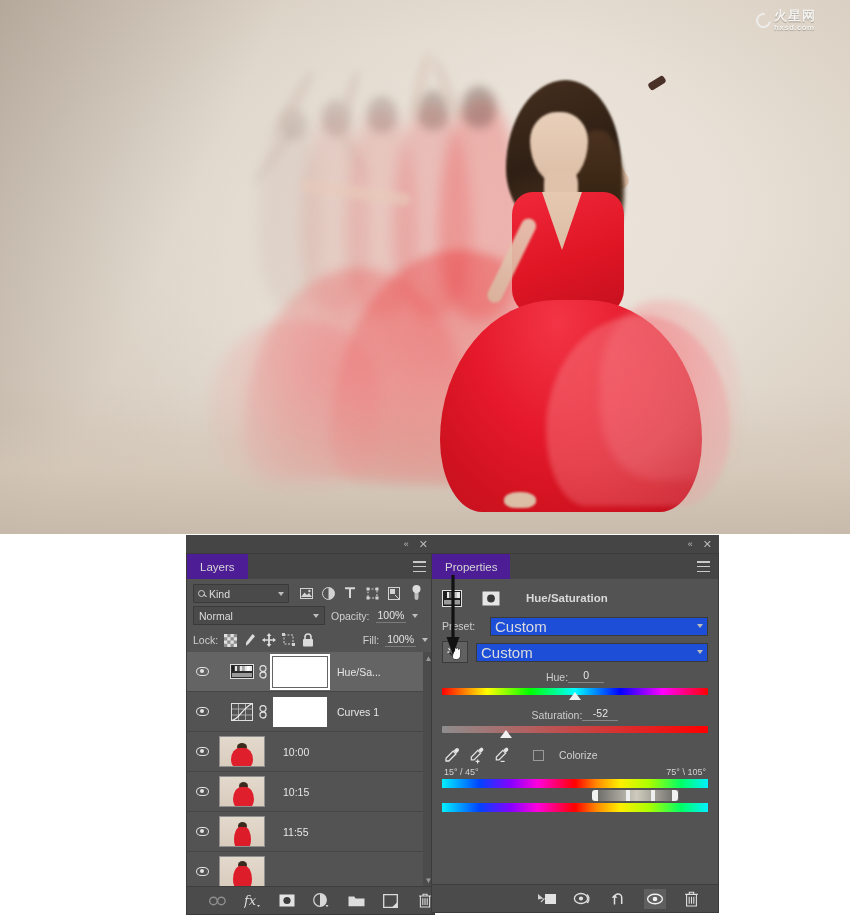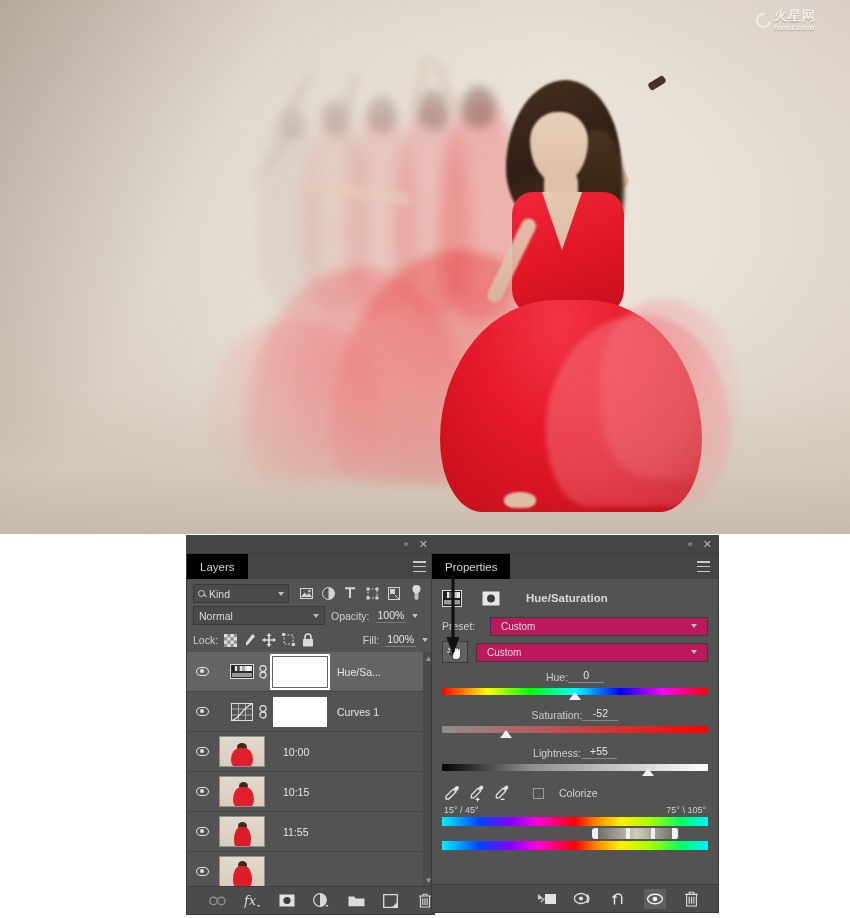--- a/index.html
+++ b/index.html
@@ -93,21 +93,21 @@
     position:absolute; top:18px;
     background:#535353;
     border:1px solid #3b3b3b;
   }
   .panel-tabs {
     height:25px; background:#454545;
     display:flex; align-items:stretch; position:relative;
   }
   .ptab {
     padding:0 13px; display:flex; align-items:center;
-    font-size:11.5px; color:#d6d6d6; background:#000000;
+    font-size:11.5px; color:#d6d6d6; background:#4c1d95;
   }
   .ptab-menu {
     position:absolute; right:8px; top:7px;
     width:13px; height:11px;
     display:flex; flex-direction:column; justify-content:space-between;
   }
   .ptab-menu i { display:block; height:1.5px; background:#c9c9c9; }
 
   
   #layers-panel { left:0; width:249px; height:362px; }
@@ -216,22 +216,22 @@
 
   .pp-head {
     height:30px; display:flex; align-items:center; padding:0 10px; gap:20px;
     margin-top:4px;
   }
   .pp-title { font-size:11.5px; color:#d9d9d9; font-weight:bold; margin-left:6px; }
 
   .pp-field { display:flex; align-items:center; padding:0 10px; height:26px; gap:8px; }
   .pp-field-label { font-size:10.5px; color:#cdcdcd; width:40px; flex:none; }
   .pp-select {
-    flex:1; height:19px; background:#be185d; border:1px solid #3a3a3a;
-    display:flex; align-items:center; padding:0 10px; font-size:10px; color:#dcdcdc;
+    flex:1; height:19px; background:#1d4ed8; border:1px solid #3a3a3a;
+    display:flex; align-items:center; padding:0 4px; font-size:15px; color:#dcdcdc;
   }
   .hand-btn {
     width:26px; height:22px; background:#616161; border:1px solid #3b3b3b;
     display:flex; align-items:center; justify-content:center; flex:none;
   }
 
   .slider-block { padding:4px 10px 0 10px; }
   .slider-head { display:flex; justify-content:center; align-items:flex-end; }
   .slider-label { font-size:10.5px; color:#cdcdcd; }
   .slider-val {
@@ -697,29 +697,20 @@
     <div class="slider-block" style="padding-top:12px">
       <div class="slider-head">
         <span class="slider-label">Saturation:</span>
         <span class="slider-val">-52</span>
       </div>
       <div class="track track-sat">
         <span class="knob" style="left:24%"></span>
       </div>
     </div>
 
-    <div class="slider-block" style="padding-top:12px">
-      <div class="slider-head">
-        <span class="slider-label">Lightness:</span>
-        <span class="slider-val">+55</span>
-      </div>
-      <div class="track track-lig">
-        <span class="knob" style="left:77.5%"></span>
-      </div>
-    </div>
 
     <div class="pp-tools">
       <span class="dropper">
         <svg width="16" height="16" viewBox="0 0 16 16">
             <path d="M11.8 1.4 a2 2 0 0 1 2.8 2.8 L12.3 6.5 L9.5 3.7 Z" fill="#e4e4e4"></path>
             <path d="M9.1 4.1 L11.9 6.9 L4.8 14 H2 V11.2 Z" fill="none" stroke="#e4e4e4" stroke-width="1.3"></path>
           </svg>
       </span>
       <span class="dropper">
         <svg width="17" height="17" viewBox="0 0 17 17">

